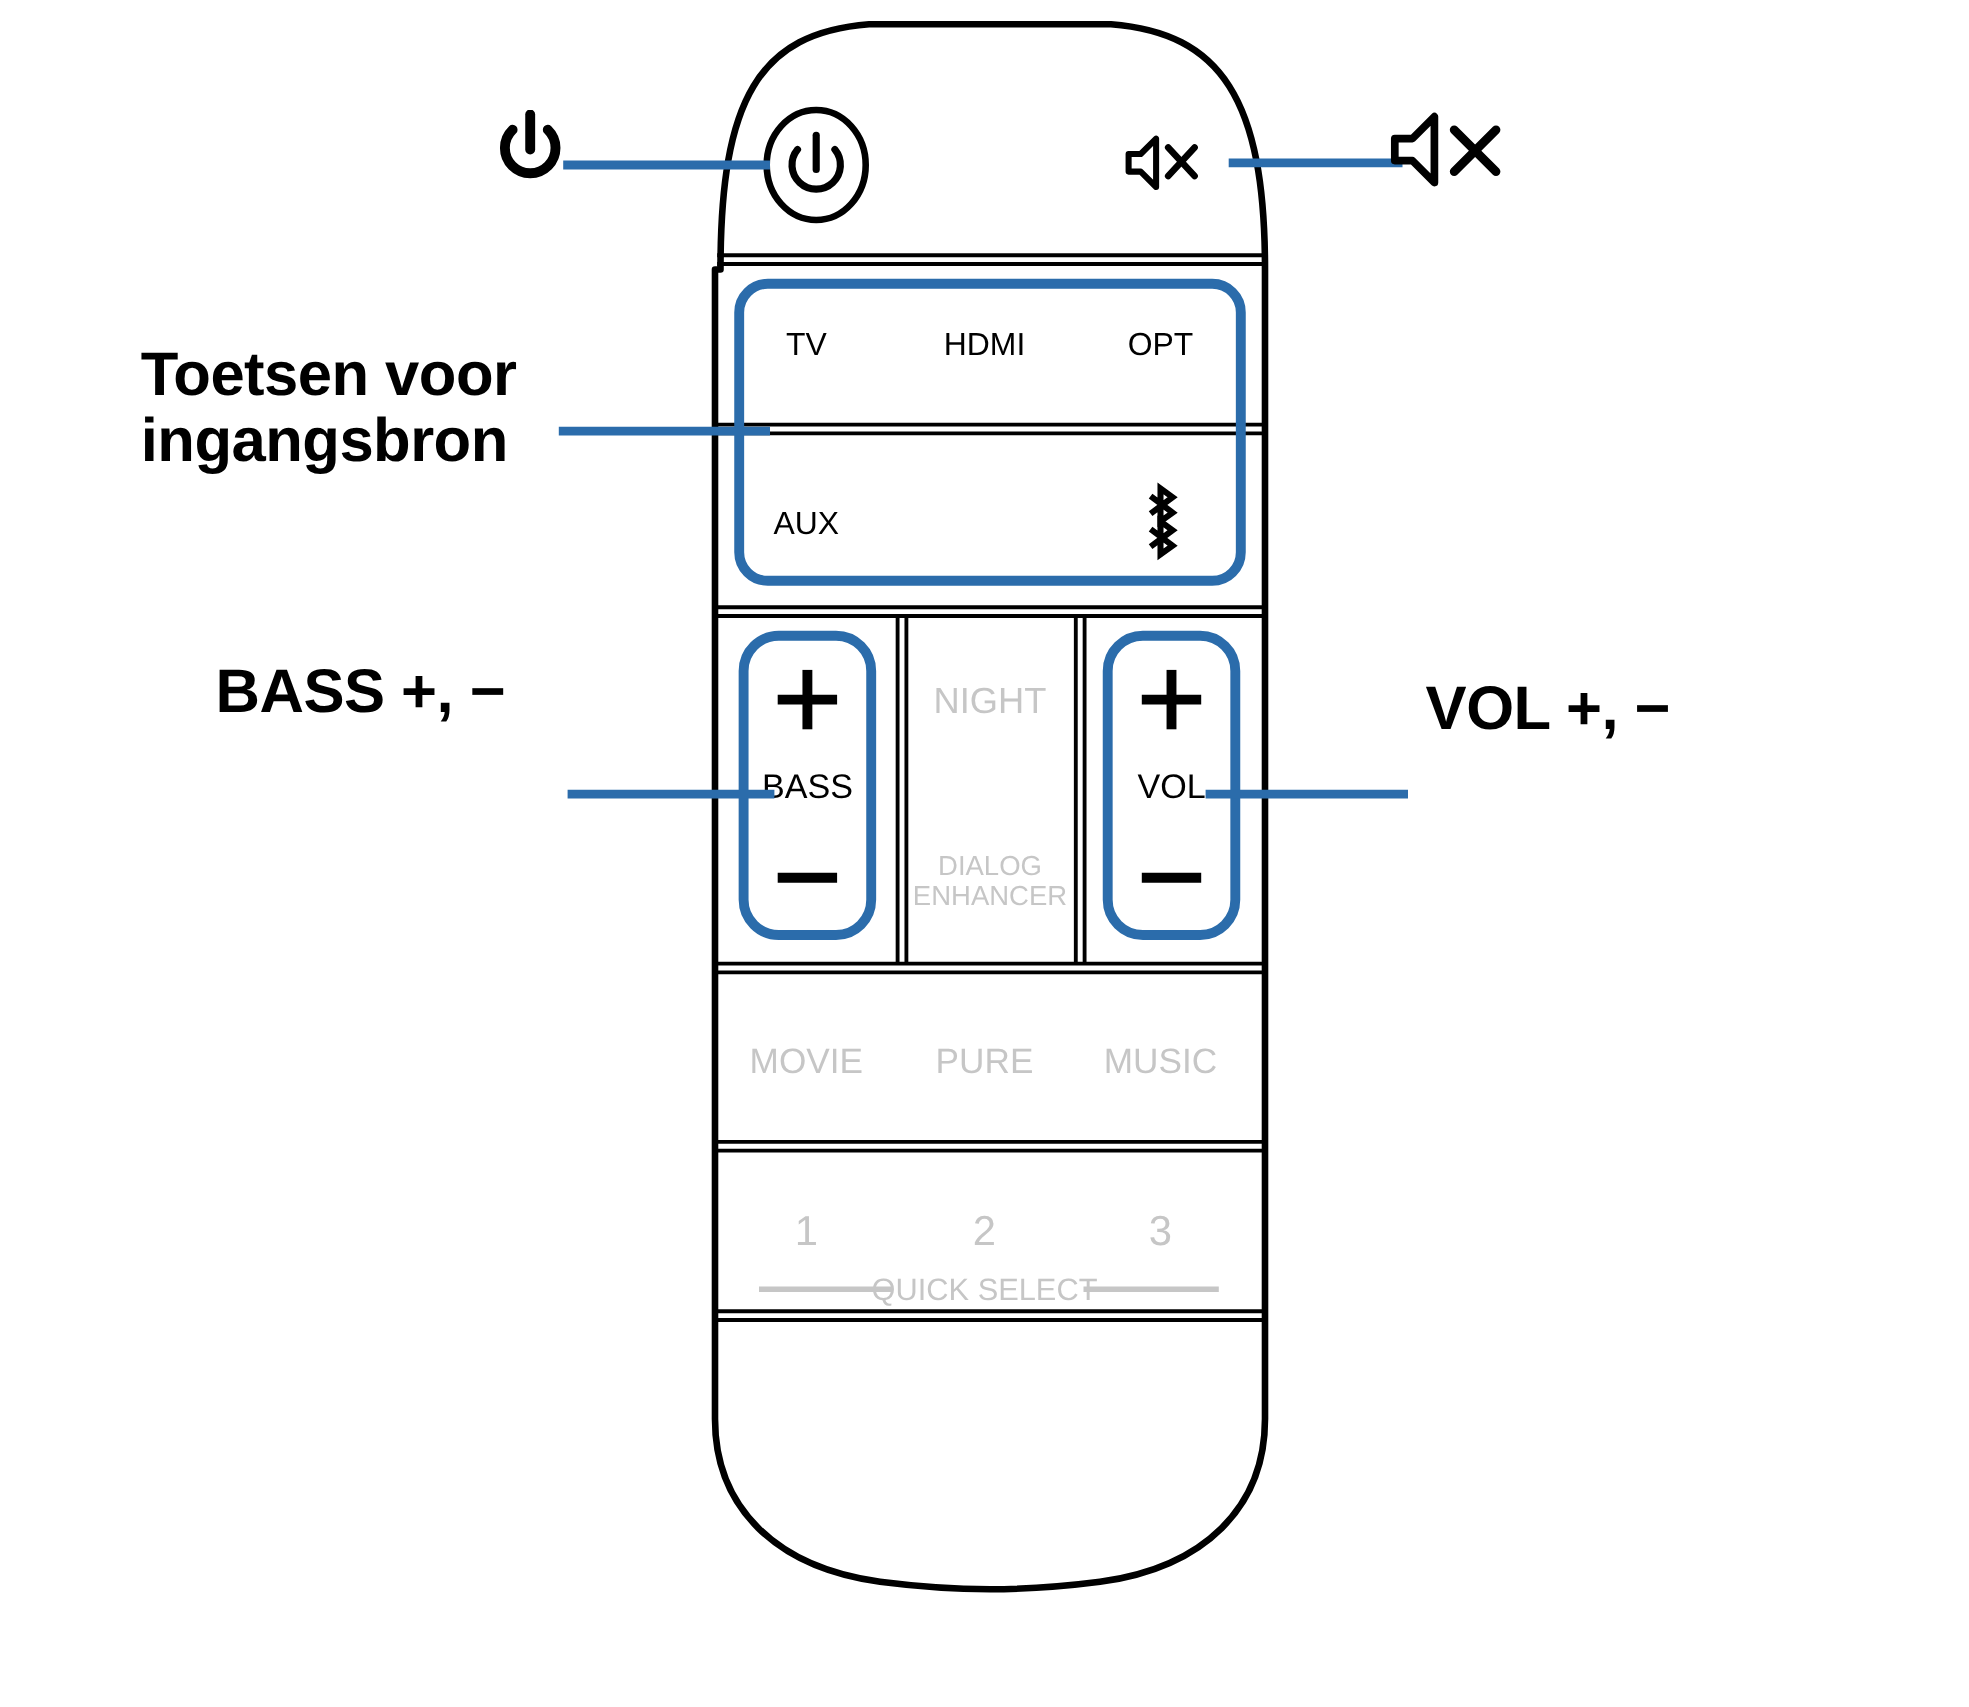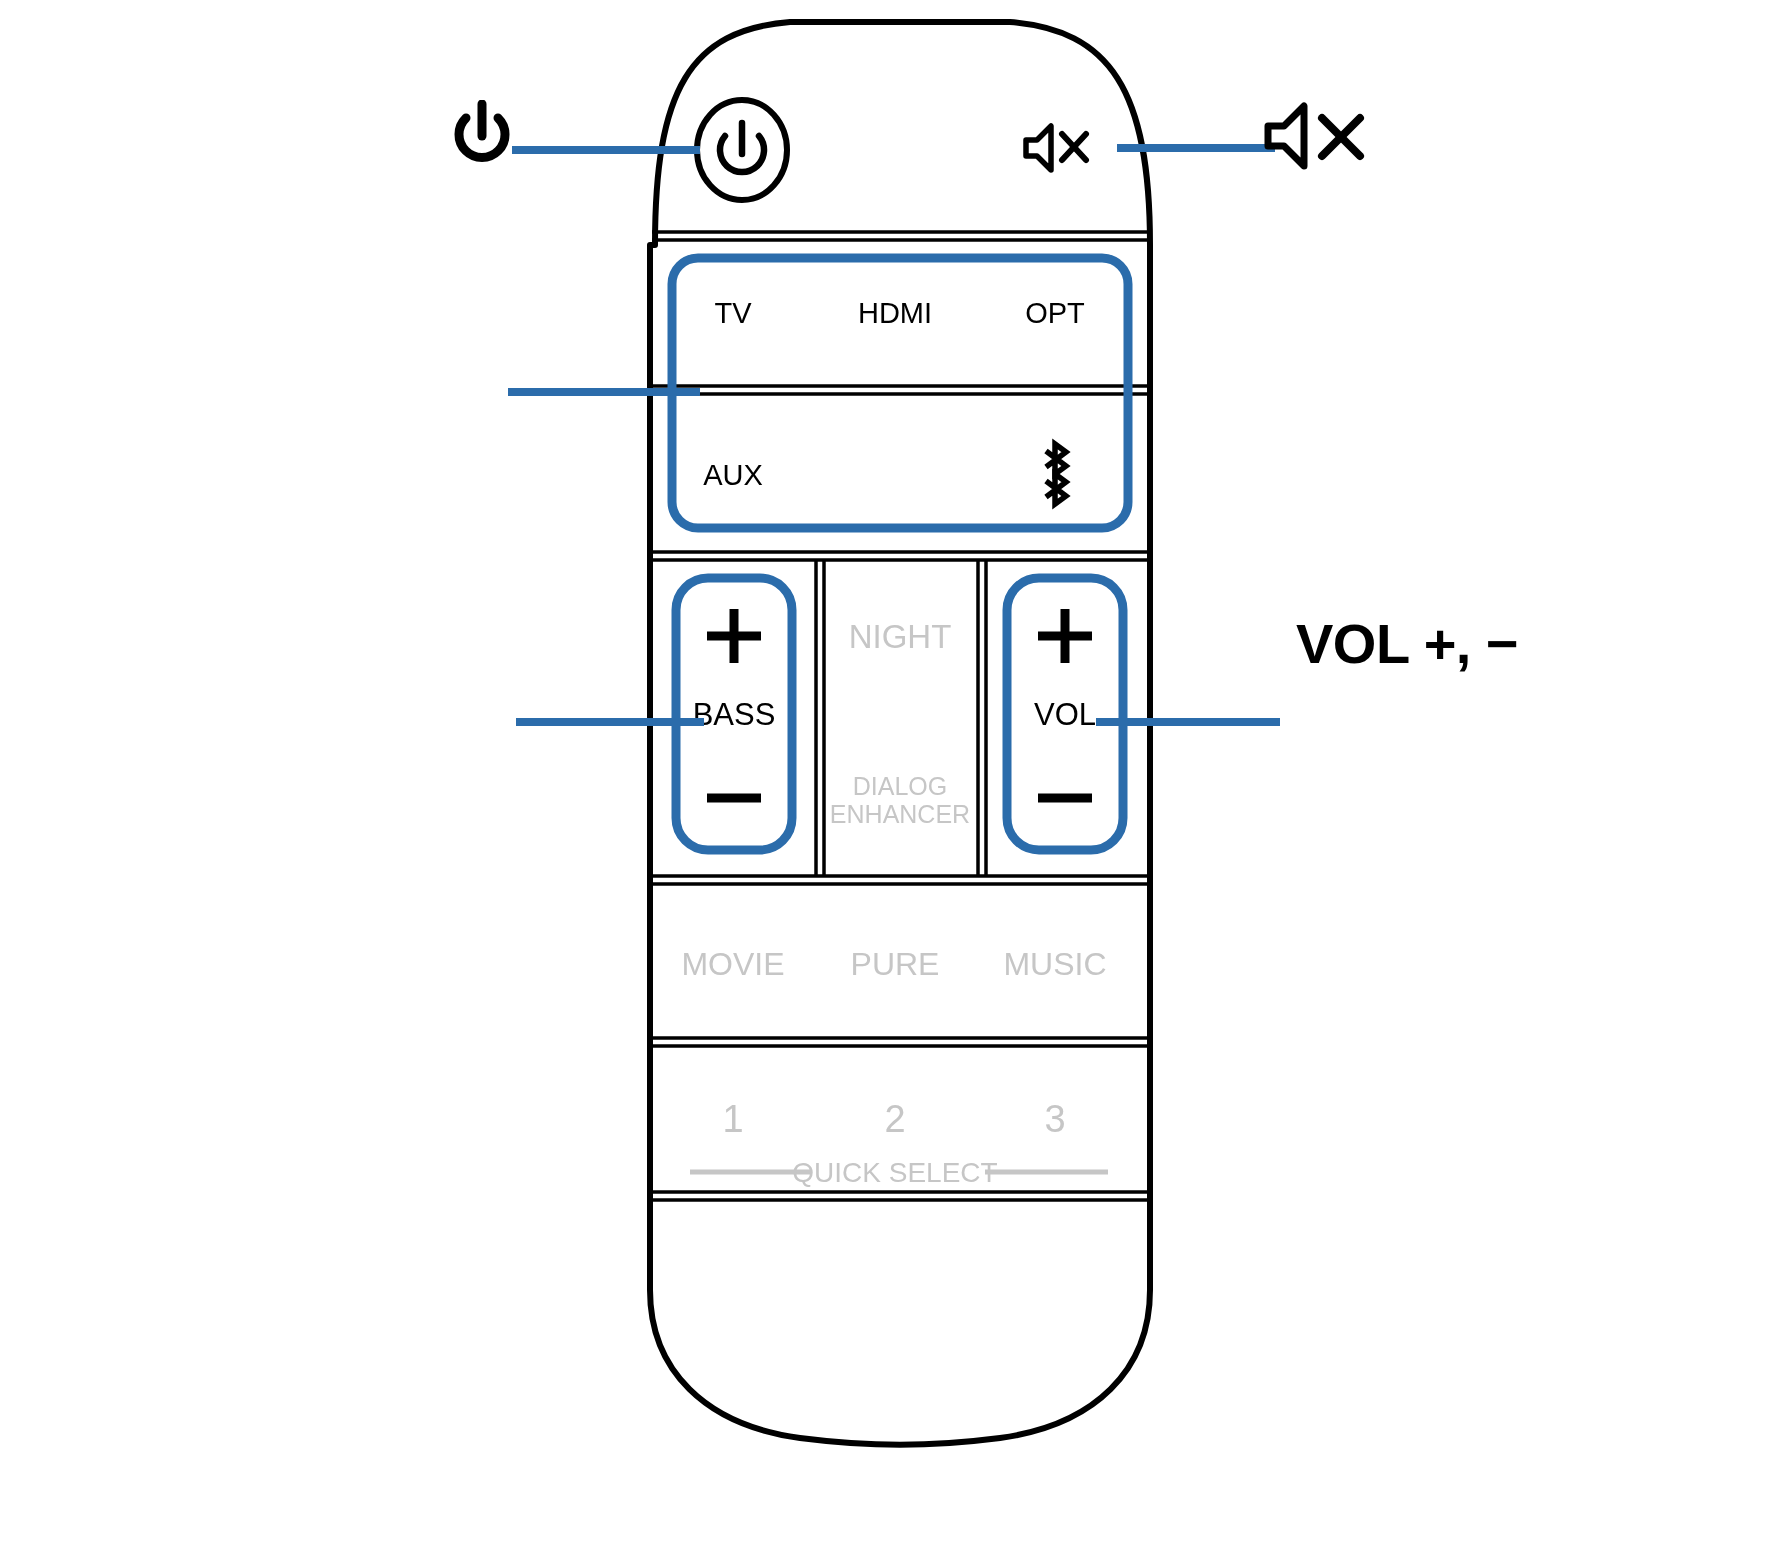--- a/index.html
+++ b/index.html
@@ -207,17 +207,19 @@
   </div>
 
   <div class="callout-icon-wrap" id="callout-mute-icon-right">
     <svg width="110" height="72" viewBox="0 0 110 72" xmlns="http://www.w3.org/2000/svg">
       <path d="M 6 26 L 22 26 L 42 6 L 42 66 L 22 46 L 6 46 Z" fill="none" stroke="#000000" stroke-width="7" stroke-linejoin="round"></path>
       <line x1="60" y1="18" x2="98" y2="56" stroke="#000000" stroke-width="8" stroke-linecap="round"></line>
       <line x1="98" y1="18" x2="60" y2="56" stroke="#000000" stroke-width="8" stroke-linecap="round"></line>
     </svg>
   </div>
 
-
+  <div class="callout-text" id="callout-input-source"><span>Toetsen voor</span><br><span>ingangsbron</span></div>
+
+  <div class="callout-text" id="callout-bass">BASS +, −</div>
 
   <div class="callout-text" id="callout-vol">VOL +, −</div>
 
 </div>
 
 </body></html>

